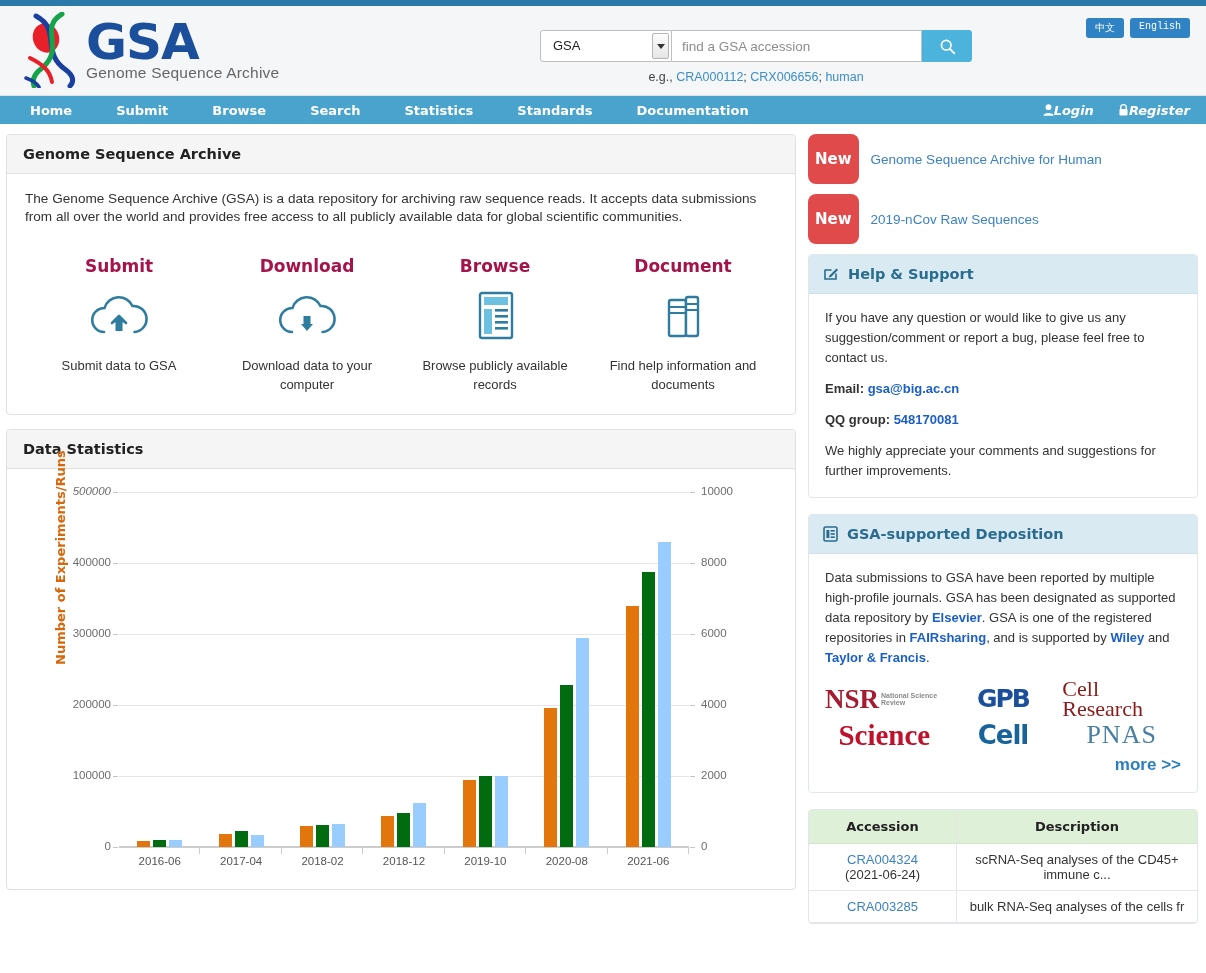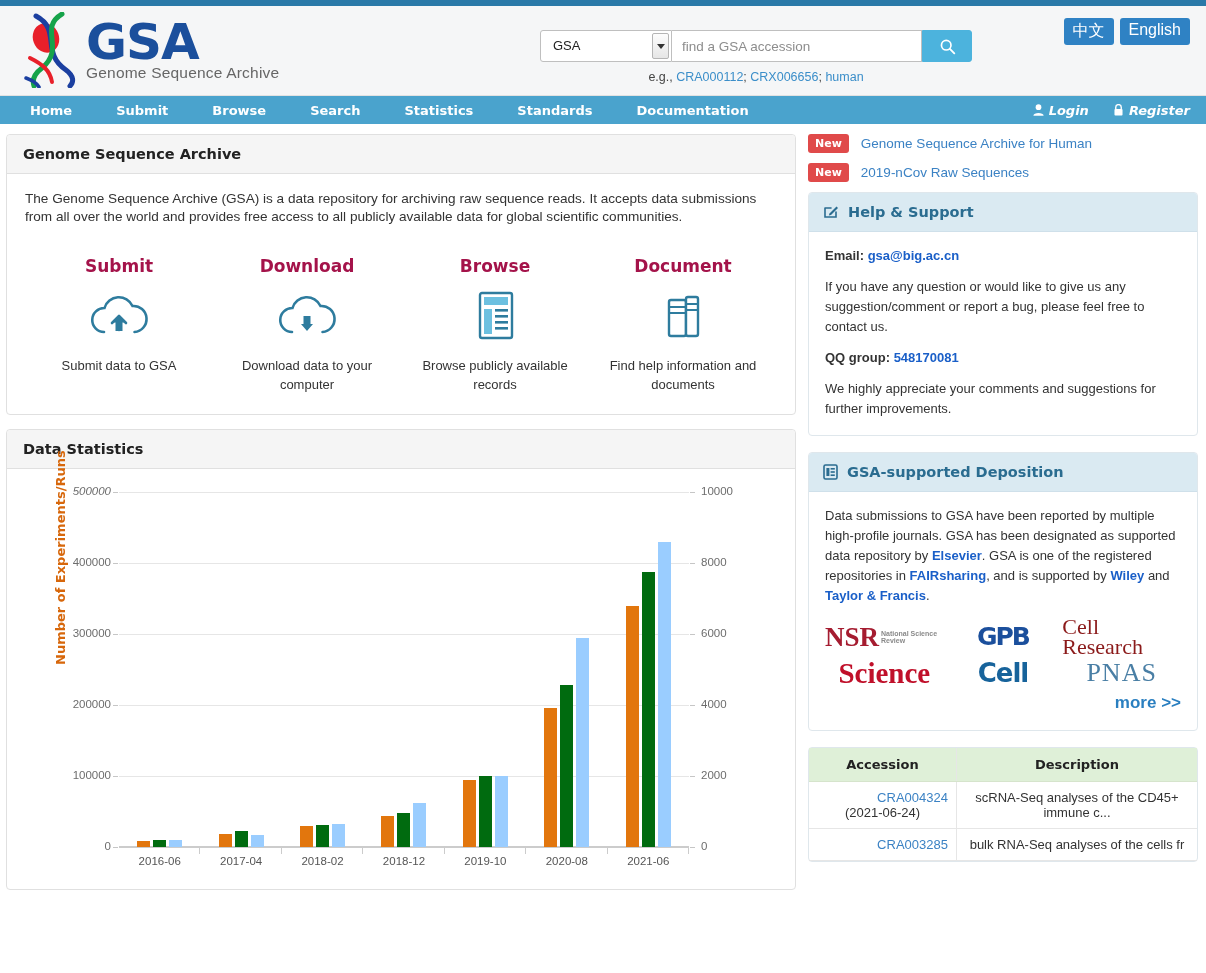--- a/index.html
+++ b/index.html
@@ -57,38 +57,38 @@
   .q::placeholder { color:#8d8d8d; }
   .searchbtn {
     width:50px; height:32px; background:#4cb3dd; border:1px solid #4cb3dd;
     border-radius:0 3px 3px 0; display:flex; align-items:center; justify-content:center;
     cursor:pointer;
   }
   .hint { margin-top:8px; font-size:12.5px; color:#444; text-align:center; width:432px; }
   .hint a { color:#3b8ec9; text-decoration:none; }
   .langs { position:absolute; right:16px; top:12px; display:flex; gap:6px; }
   .lang {
-    background:#2f82c4; color:#fff; font-size:16px;
+    background:#2f82c4; color:#fff; font-size:10px;
     padding:3px 9px; border-radius:3px; cursor:pointer;
-    font-family:Liberation Sans, sans-serif;
+    font-family:Liberation Mono, monospace;
   }
 
   
   .nav {
     height:28px; background:#4aa3cd; display:flex; align-items:center;
     position:relative; color:#fff;
   }
   .nav .item {
     font-size:13px; font-weight:bold; font-style:normal;
     padding:0 22px; cursor:pointer; white-space:nowrap;
     font-family:"DejaVu Sans", sans-serif;
   }
   .nav .item:first-child { padding-left:30px; }
   .nav .right { position:absolute; right:16px; display:flex; gap:24px; align-items:center; }
-  .nav .right .item { font-style:italic; padding:0; display:flex; align-items:center; gap:5px; }
+  .nav .right .item { font-style:italic; padding:0; display:flex; align-items:center; }
 
   
   .wrap { display:flex; padding:10px 6px 0 6px; gap:12px; }
   .col-left { width:790px; }
   .col-right { width:390px; }
 
   .panel {
     border:1px solid #e0e0e0; border-radius:4px; background:#fff;
     margin-bottom:14px;
   }
@@ -126,22 +126,22 @@
   .group { flex:1; position:relative; display:flex; align-items:flex-end; justify-content:center; gap:3px; }
   .group .sep { position:absolute; right:0; bottom:-7px; width:1px; height:7px; background:#ccc; }
   .bar { width:13px; }
   .xlabels { position:absolute; left:112px; top:386px; width:570px; display:flex; }
   .xlabel { flex:1; text-align:center; font-size:11.5px; color:#555; }
   .tickmark { position:absolute; width:5px; height:1px; background:#c6c6c6; }
 
   
   .news-row { display:flex; align-items:center; gap:12px; margin-bottom:10px; }
   .badge-new {
-    background:#e04a4a; color:#fff; font-size:11px; font-weight:bold;
-    padding:3px 7px; border-radius:3px; font-family:"DejaVu Sans", sans-serif;
+    background:#e04a4a; color:#fff; font-size:15px; font-weight:bold;
+    padding:16px 7px; border-radius:8px; font-family:"DejaVu Sans", sans-serif;
   }
   .news-link { color:#3b82c4; font-size:13.5px; text-decoration:none; cursor:pointer; }
 
   .card { border:1px solid #dfe7ec; border-radius:4px; margin-bottom:16px; background:#fff; }
   .card-head {
     background:#daeaf2; padding:11px 14px; font-size:14.5px; font-weight:bold;
     color:#2a6c90; display:flex; align-items:center; gap:9px;
     border-radius:3px 3px 0 0; border-bottom:1px solid #cfe0ea;
     font-family:"DejaVu Sans", sans-serif;
   }
@@ -160,21 +160,21 @@
   .j-pnas { font-family:"Liberation Serif", serif; font-size:26px; color:#4a7fa5; letter-spacing:1px; }
   .more { text-align:right; margin-top:10px; }
   .more a { color:#2a7fc0; font-size:17px; font-weight:bold; text-decoration:none; }
 
   table.latest { width:100%; border-collapse:collapse; font-size:13px; }
   table.latest th {
     background:#dff0d8; padding:9px 6px; font-weight:bold; color:#222;
     border-bottom:1px solid #d6e4cc; font-family:"DejaVu Sans", sans-serif; font-size:13px;
   }
   table.latest td { padding:8px 8px; text-align:center; border-bottom:1px solid #e6e6e6; vertical-align:middle; }
-  table.latest td.acc a { color:#3b82c4; text-decoration:none; display:block;text-align:right; }
+  table.latest td.acc a { color:#3b82c4; text-decoration:none; display:block; }
   table.latest td.acc .dt { color:#333; }
   .col-acc { width:38%; border-right:1px solid #e6e6e6; }
 </style>
 </head>
 <body>
 
 <div class="topbar-line"></div>
 
 <div class="header">
   <div class="logo-wrap">
@@ -434,25 +434,25 @@
 
     <div class="card">
       <div class="card-head">
         <svg width="16" height="16" viewBox="0 0 16 16">
           <path d="M2 4 h6 M2 4 v9 h11 v-5" stroke="#2a6c90" stroke-width="1.6" fill="none" stroke-linecap="round"></path>
           <path d="M6.5 9.5 L13.5 2.5 L15 4 L8 11 L5.8 11.6 Z" fill="#2a6c90"></path>
         </svg>
         <span>Help &amp; Support</span>
       </div>
       <div class="card-body">
+        <p>If you have any question or would like to give us any suggestion/comment or report a bug, please feel free to contact us.</p>
         <p>
           <span class="lbl">Email:</span>
           <a>gsa@big.ac.cn</a>
         </p>
-        <p>If you have any question or would like to give us any suggestion/comment or report a bug, please feel free to contact us.</p>
         <p>
           <span class="lbl">QQ group:</span>
           <a>548170081</a>
         </p>
         <p style="margin-bottom:0">We highly appreciate your comments and suggestions for further improvements.</p>
       </div>
     </div>
 
     <div class="card">
       <div class="card-head">

